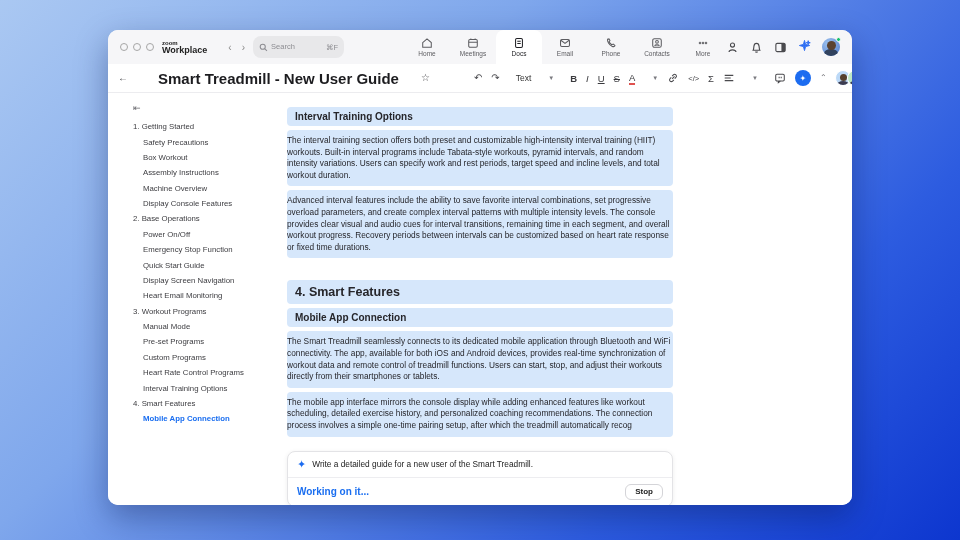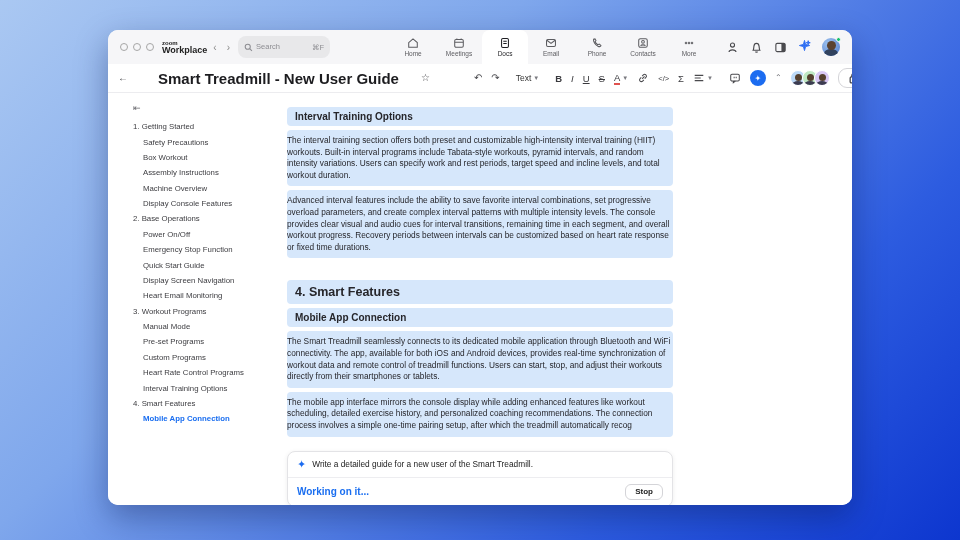--- a/index.html
+++ b/index.html
@@ -12,21 +12,21 @@
   .window {
     position:absolute; left:108px; top:30px; width:744px; height:475px;
     background:#fff; border-radius:10px; overflow:hidden;
     box-shadow:0 12px 32px rgba(5,20,80,.38);
     display:flex; flex-direction:column;
   }
   
   .titlebar { height:34px; background:#f6f6f8; display:flex; align-items:stretch; flex:0 0 auto; }
   .traffic { display:flex; align-items:center; gap:5px; padding:0 8px 0 12px; }
   .traffic span { width:8px; height:8px; border:1.2px solid #a6a6a6; border-radius:50%; display:block; }
-  .logo { display:flex; flex-direction:column; justify-content:center; line-height:1; margin-right:6px; }
+  .logo { display:flex; flex-direction:column; justify-content:center; line-height:1; margin-right:21px; }
   .logo .z { font-size:6px; font-weight:bold; color:#222; }
   .logo .w { font-size:9px; font-weight:bold; color:#222; }
   .navarrows { display:flex; align-items:center; gap:10px; color:#8a8a8a; font-size:10px; margin-right:8px; }
   .navarrows span { cursor:default; }
   .searchpill {
     align-self:center; width:92px; height:22px; background:#e8e8ea; border-radius:8px;
     display:flex; align-items:center; padding:0 6px; gap:3px; color:#8d8d92;
   }
   .searchpill .mag { flex:0 0 auto; }
   .searchpill .ph { font-size:7.5px; width:30px; line-height:1.1; overflow:hidden; }
@@ -45,21 +45,21 @@
   .avatar-top::after { content:""; position:absolute; left:4.5px; top:3px; width:9px; height:9px; border-radius:50%; background:#5b4330; }
   .avatar-top::before { content:""; position:absolute; left:2px; top:11px; width:14px; height:9px; border-radius:50% 50% 0 0; background:#31425e; }
   .presence { position:absolute; right:10px; top:6px; width:5px; height:5px; border-radius:50%; background:#19c16a; border:1px solid #f6f6f8; z-index:2; }
   
   .toolbar { height:29px; background:#fff; border-bottom:1px solid #ececef; display:flex; align-items:center; padding:0 10px; gap:8px; flex:0 0 auto; }
   .toolbar .ico { color:#4a4a4e; font-size:10px; display:flex; align-items:center; line-height:1; }
   .toolbar svg { width:12px; height:12px; stroke:#4a4a4e; }
   .doctitle { font-size:15px; font-weight:bold; color:#1c1c1f; margin:0 14px; white-space:nowrap; }
   .tseg { display:flex; align-items:center; gap:9px; }
   .vdiv { width:1px; height:14px; background:#e3e3e6; }
-  .textdrop { font-size:8.5px; color:#333; display:flex; align-items:center; gap:2px; }
+  .textdrop { font-size:8.5px; color:#333; display:flex; align-items:center; gap:17px; }
   .fmt { font-size:9.5px; color:#39393d; }
   .fmt.b { font-weight:bold; }
   .fmt.i { font-style:italic; }
   .fmt.u { text-decoration:underline; }
   .fmt.s { text-decoration:line-through; }
   .chev { font-size:6px; color:#7b7b80; }
   .aibtn { width:16px; height:16px; border-radius:50%; background:#1c6cf0; color:#fff; font-size:8px;
     display:flex; align-items:center; justify-content:center; }
   .mini-avs { display:flex; margin-left:auto; }
   .mav { width:16px; height:16px; border-radius:50%; border:1.5px solid #fff; position:relative; overflow:hidden; margin-left:-4px; }

